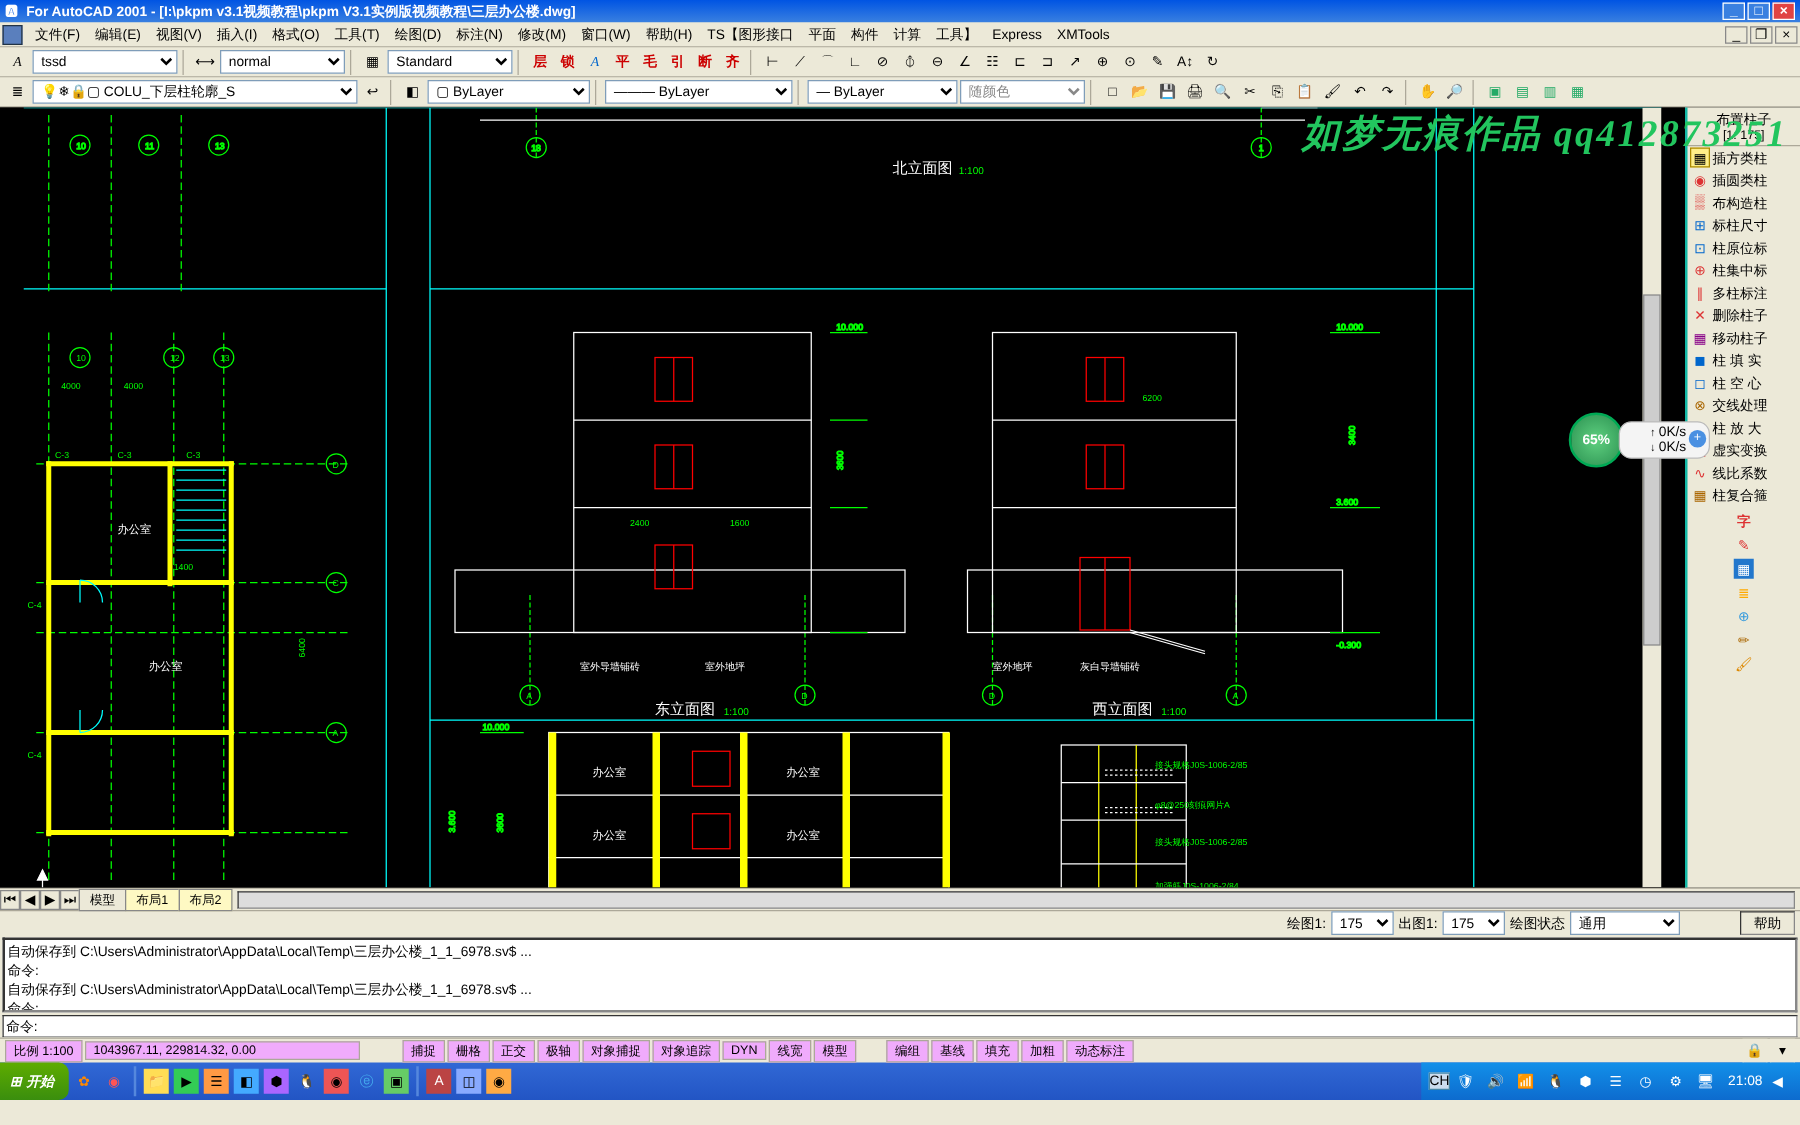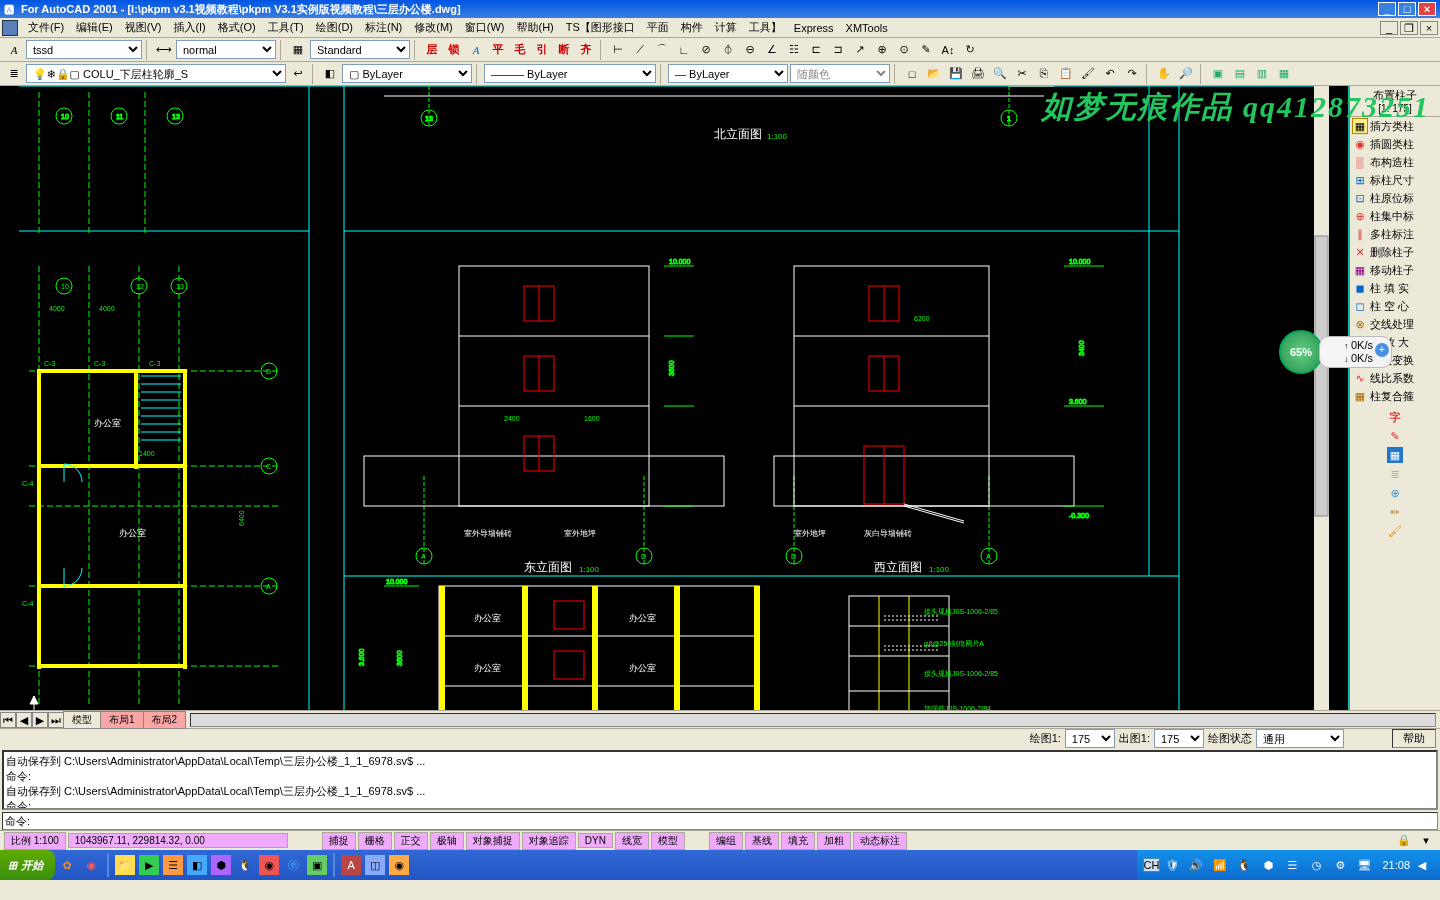--- a/index.html
+++ b/index.html
@@ -17,33 +17,33 @@
 .sep { width:4px; height:20px; border-left:1px solid #aca899; margin:0 2px; }
 .workspace { position:relative; height:624px; display:flex; background:#000; }
 .canvas { flex:1; position:relative; background:#000; overflow:hidden; }
 .rightpanel { width:92px; background:#ece9d8; border-left:2px solid #14b8a6; }
 .rightpanel .hd { text-align:center; padding:2px; border-bottom:1px solid #aca899; }
 .rightpanel .row { display:flex; align-items:center; padding:1px 2px; cursor:pointer; gap:2px; }
 .rightpanel .ico { width:16px; height:16px; flex-shrink:0; display:flex; align-items:center; justify-content:center; }
 .tabrow { height:18px; background:#ece9d8; display:flex; align-items:center; border-top:1px solid #aca899; }
 .tabrow .nav { display:flex; }
 .tabrow .nav div { width:16px; height:16px; border:1px solid #888; background:#ece9d8; text-align:center; line-height:14px; cursor:pointer; }
-.tabrow .tab { padding:1px 8px; background:#fca5a5; border:1px solid #888; margin-left:-1px; cursor:pointer; font-size:10px; }
+.tabrow .tab { padding:1px 8px; background:#fef9c3; border:1px solid #888; margin-left:-1px; cursor:pointer; font-size:10px; }
 .tabrow .tab.active { background:#ece9d8; }
 .statusrow1 { height:20px; background:#ece9d8; border-top:1px solid #aca899; display:flex; align-items:center; padding:0 4px; gap:4px; justify-content:flex-end; }
 .cmdwin { height:60px; background:#fff; border:2px inset #888; font-family:"Courier New",monospace; font-size:11px; padding:2px; overflow:hidden; margin:2px; }
 .cmdinput { height:18px; display:flex; align-items:center; border:1px inset #888; background:#fff; margin:0 2px; padding:0 2px; font-family:"Courier New",monospace; }
 .statusbar { height:20px; background:#ece9d8; border-top:1px solid #aca899; display:flex; align-items:center; padding:0 4px; gap:2px; }
 .statusbar .cell { padding:1px 6px; border:1px solid #aca899; background:#f0abfc; cursor:pointer; font-size:10px; }
 .taskbar { height:30px; background:linear-gradient(#3168d5,#2255c4); display:flex; align-items:center; padding:0; }
 .startbtn { height:30px; padding:0 12px 0 8px; background:linear-gradient(#5eac00,#3a8e0e); color:#fff; font-weight:bold; font-size:13px; display:flex; align-items:center; border-radius:0 8px 8px 0; cursor:pointer; font-style:italic; }
 .trayico { width:20px; height:20px; margin:0 2px; cursor:pointer; display:flex; align-items:center; justify-content:center; }
 .systray { margin-left:auto; height:30px; background:linear-gradient(#1290e9,#0d6bce); display:flex; align-items:center; padding:0 6px; color:#fff; }
 .watermark { position:absolute; top:1px; right:10px; color:#22c55e; font-size:30px; font-family:"KaiTi","楷体",serif; font-style:italic; font-weight:bold; z-index:50; white-space:nowrap; letter-spacing:2px; }
-.speedw { position:absolute; right:48px; bottom:336px; z-index:40; display:flex; align-items:center; }
+.speedw { position:absolute; right:72px; bottom:336px; z-index:40; display:flex; align-items:center; }
 .speedw .gauge { width:44px; height:44px; border-radius:50%; background:radial-gradient(#5fd080,#2a9050); border:2px solid #0a5; display:flex; align-items:center; justify-content:center; color:#fff; font-weight:bold; }
 .speedw .txt { background:#f4f4f4; border:1px solid #bbb; border-radius:10px; padding:2px 18px 2px 24px; font-size:9px; margin-left:-4px; line-height:12px; position:relative; }
 .speedw .plusb { position:absolute; right:2px; top:6px; width:14px; height:14px; background:#4a90e2; border-radius:50%; color:#fff; text-align:center; line-height:14px; font-size:10px; }
 
 .dwg line { stroke-width:1; }
 .cyan { stroke:#0ff; }
 .green { stroke:#0f0; }
 .red { stroke:#f00; }
 .yellow { stroke:#ff0; }
 .white { stroke:#fff; }
@@ -128,21 +128,21 @@
 </div>
 
 <div class="toolbar">
   <div class="tbtn">≣</div>
   <select class="drop" style="width:260px"><option>💡❄🔒▢ <span>COLU_下层柱轮廓_S</span></option></select>
   <div class="tbtn">↩</div>
   <div class="sep"></div>
   <div class="tbtn">◧</div>
   <select class="drop" style="width:130px"><option>▢ <span>ByLayer</span></option></select>
   <div class="sep"></div>
-  <select class="drop" style="width:172px"><option>——— <span>ByLayer</span></option></select>
+  <select class="drop" style="width:150px"><option>——— <span>ByLayer</span></option></select>
   <div class="sep"></div>
   <select class="drop" style="width:120px"><option>— <span>ByLayer</span></option></select>
   <select class="drop" style="width:100px;color:#888"><option>随颜色</option></select>
   <div class="sep"></div>
   <div class="tbtn">□</div>
   <div class="tbtn">📂</div>
   <div class="tbtn">💾</div>
   <div class="tbtn">🖨</div>
   <div class="tbtn">🔍</div>
   <div class="tbtn">✂</div>

